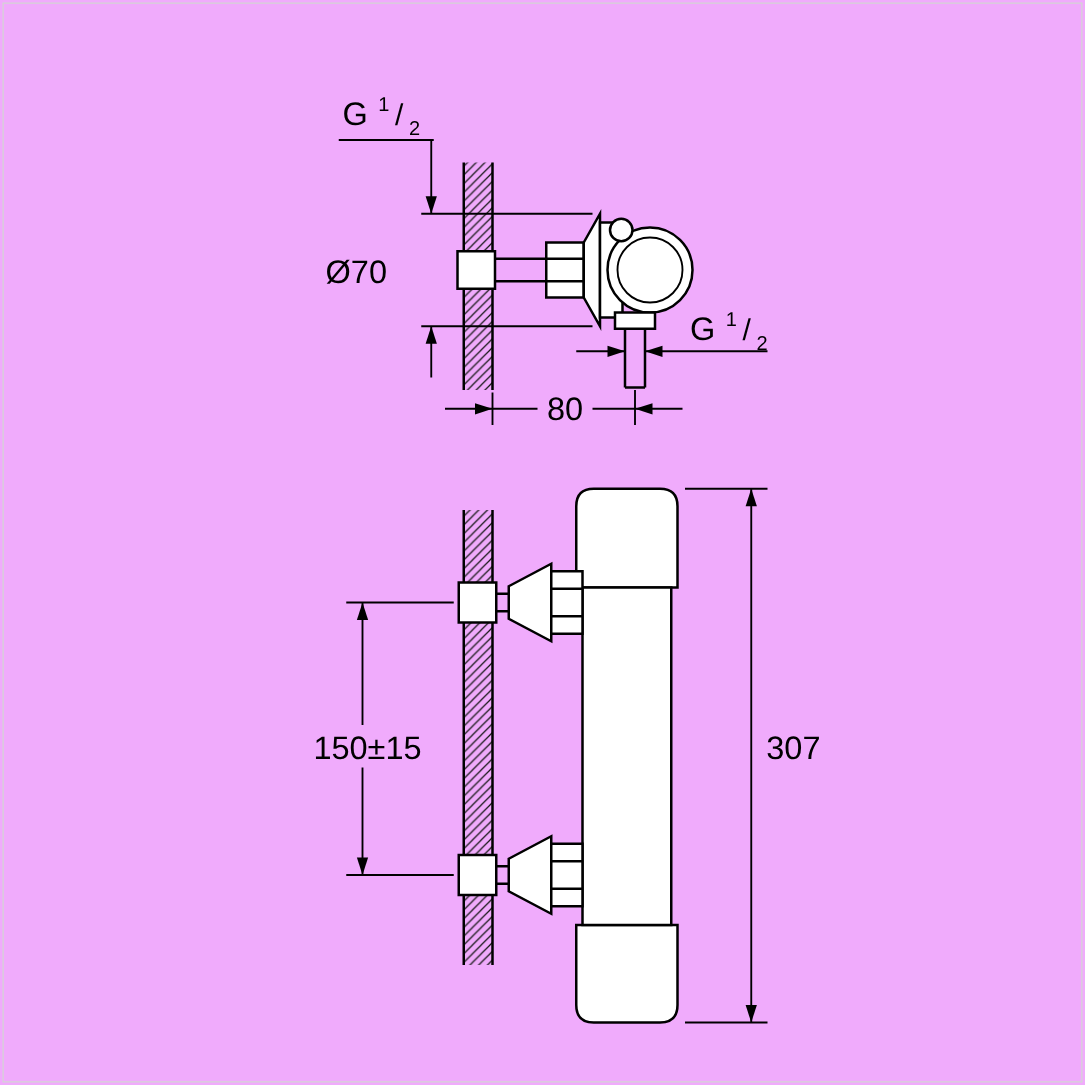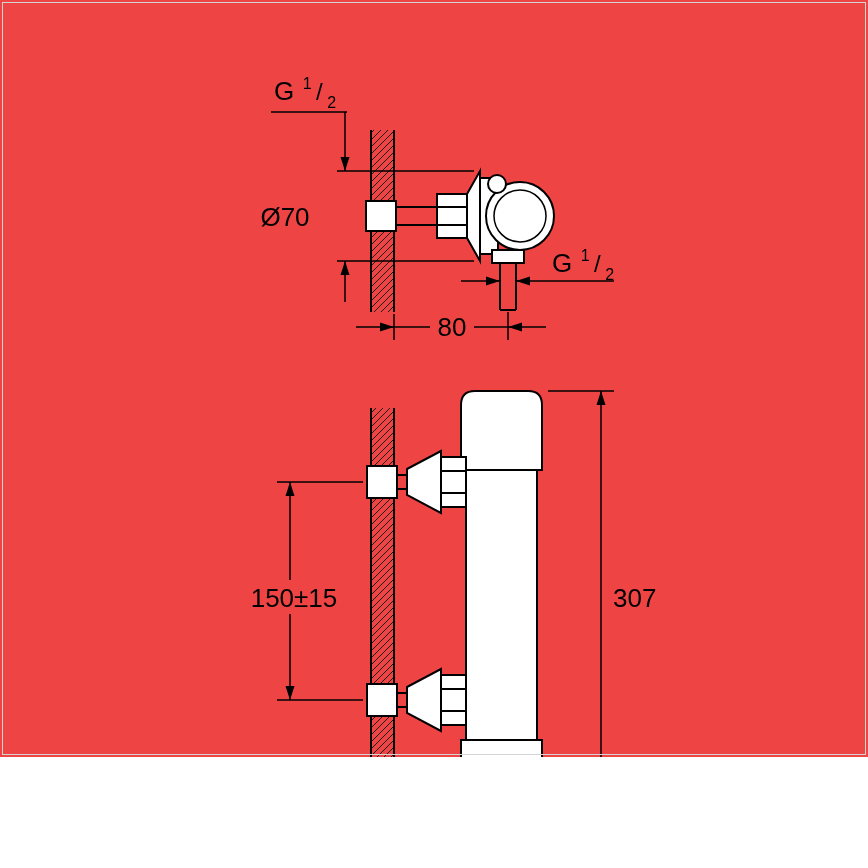--- a/index.html
+++ b/index.html
@@ -3,22 +3,22 @@
 <meta charset="utf-8">
 <style>
   html, body {
     margin: 0;
     padding: 0;
     background: #ffffff;
   }
   .page {
     position: relative;
     width: 868px;
-    height: 757px;
-    background: #ef4444;
+    height: 868px;
+    background: #f0abfc;
     overflow: hidden;
   }
   .frame {
     position: absolute;
     inset: 2px;
     border: 1px solid #d4d4d4;
     pointer-events: none;
   }
   svg text {
     font-family: "Liberation Sans", "DejaVu Sans", sans-serif;

